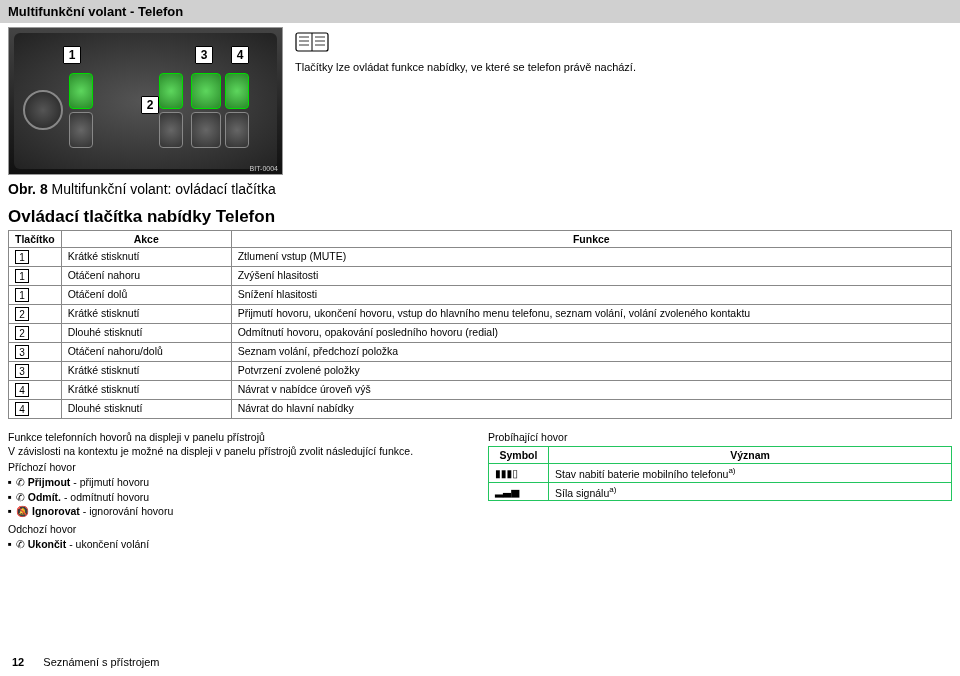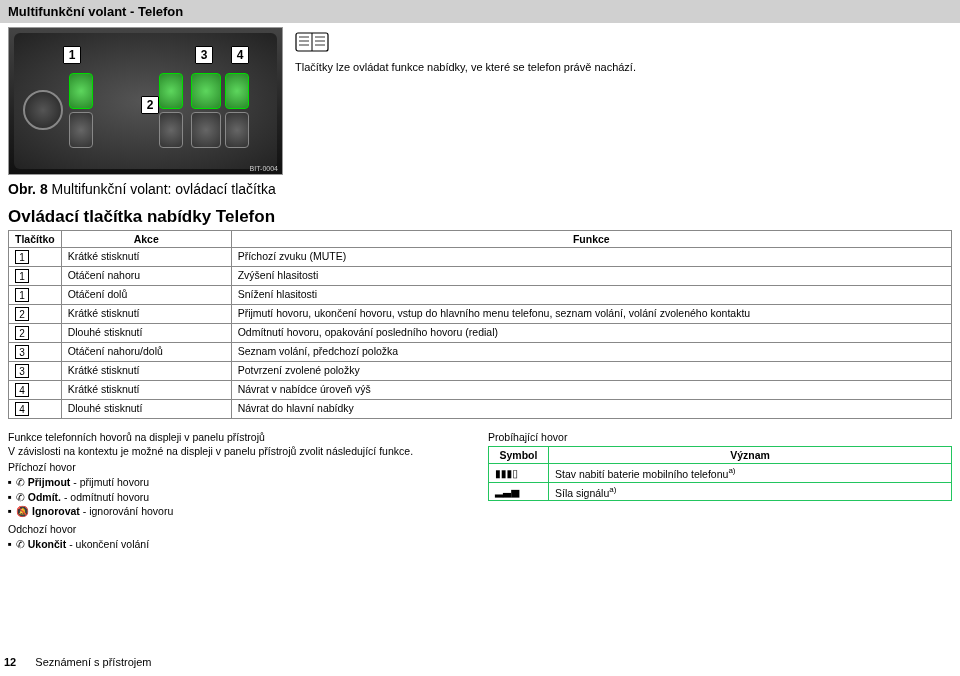--- a/index.html
+++ b/index.html
@@ -179,21 +179,21 @@
   table.sym-table th, table.sym-table td {
     border: 1px solid #22c55e;
     padding: 2px 6px;
     text-align: left;
   }
   table.sym-table th { text-align: center; font-weight: bold; }
   .sym-cell { text-align: center; width: 60px; }
   .footer {
     position: absolute;
     bottom: 8px;
-    left: 4px;
+    left: 12px;
     font-size: 11px;
   }
   .footer-page { font-weight: bold; margin-right: 16px; }
   .inline-icon { font-family: sans-serif; }
   sup { font-size: 8px; }
 </style>
 </head>
 <body>
 
 <div class="header-bar">Multifunkční volant - Telefon</div>
@@ -244,21 +244,21 @@
     <tr>
       <th class="btn-cell">Tlačítko</th>
       <th class="action-cell">Akce</th>
       <th>Funkce</th>
     </tr>
   </thead>
   <tbody id="main-table-body">
       <tr>
         <td class="btn-cell"><span class="num-box">1</span></td>
         <td class="action-cell">Krátké stisknutí</td>
-        <td>Příchozí zvuku (MUTE)</td>
+        <td>Ztlumení vstup (MUTE)</td>
       </tr>
       <tr>
         <td class="btn-cell"><span class="num-box">1</span></td>
         <td class="action-cell">Otáčení nahoru</td>
         <td>Zvýšení hlasitosti</td>
       </tr>
       <tr>
         <td class="btn-cell"><span class="num-box">1</span></td>
         <td class="action-cell">Otáčení dolů</td>
         <td>Snížení hlasitosti</td>

